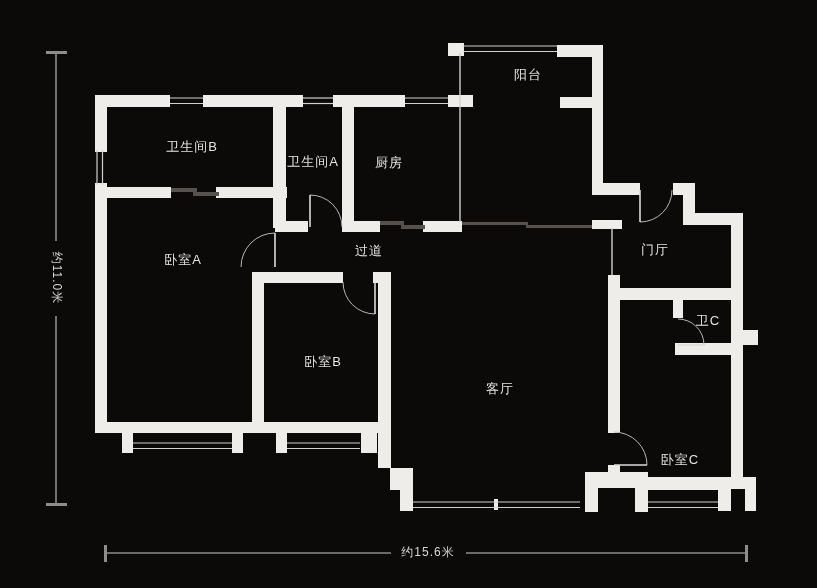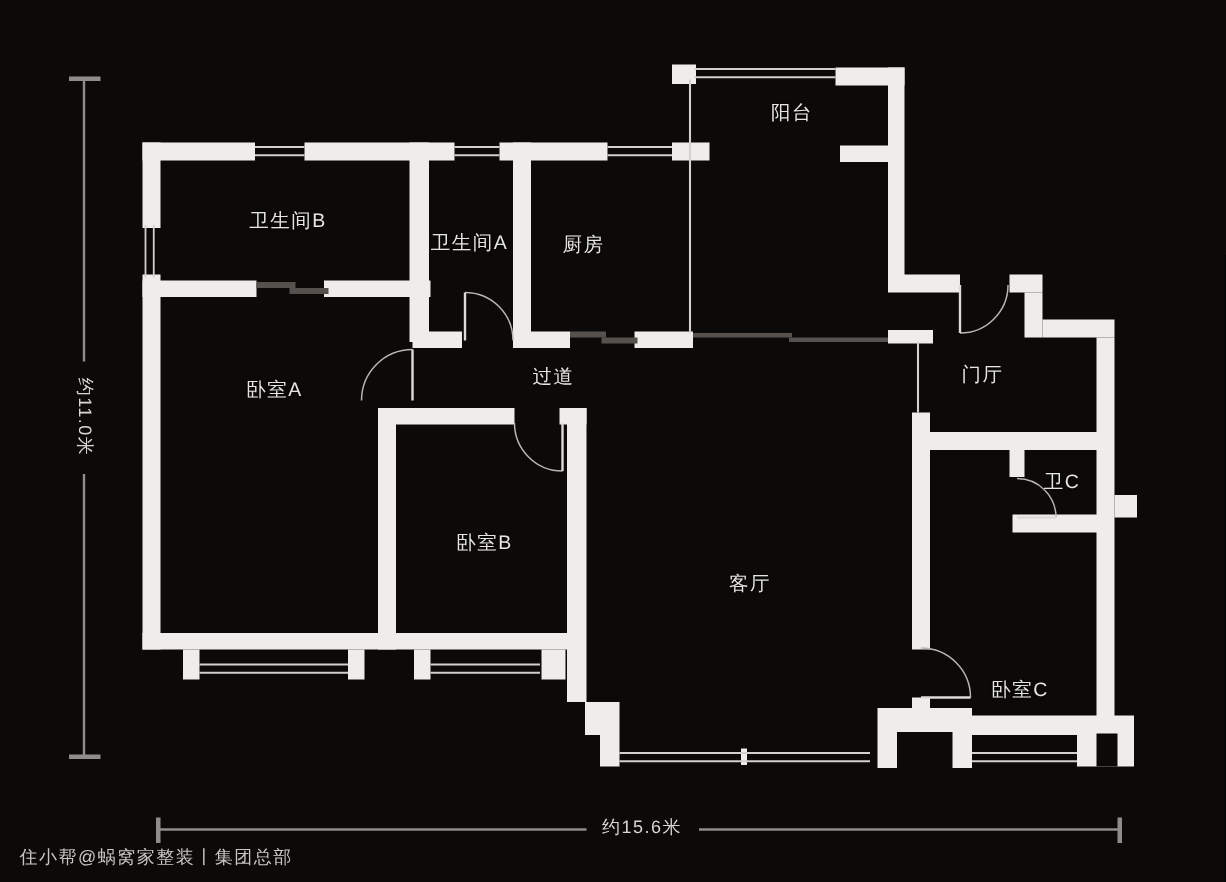--- a/index.html
+++ b/index.html
@@ -140,14 +140,13 @@
       <div class="room-label" style="left: 708px; top: 321px;">卫C</div>
       <div class="room-label" style="left: 323px; top: 362px; text-align: right;">卧室B</div>
       <div class="room-label" style="left: 500px; top: 389px;">客厅</div>
       <div class="room-label" style="left: 680px; top: 421px; margin-top: 39px;">卧室C</div>
     </div>
 
   <div id="dim-left-label" class="dim-label">约11.0米</div>
 
   <div id="dim-bottom-label" class="dim-label">约15.6米</div>
 
-  <div id="watermark">住小帮@蜗窝家整装丨集团总部</div>
 </div>
 
 </body></html>

